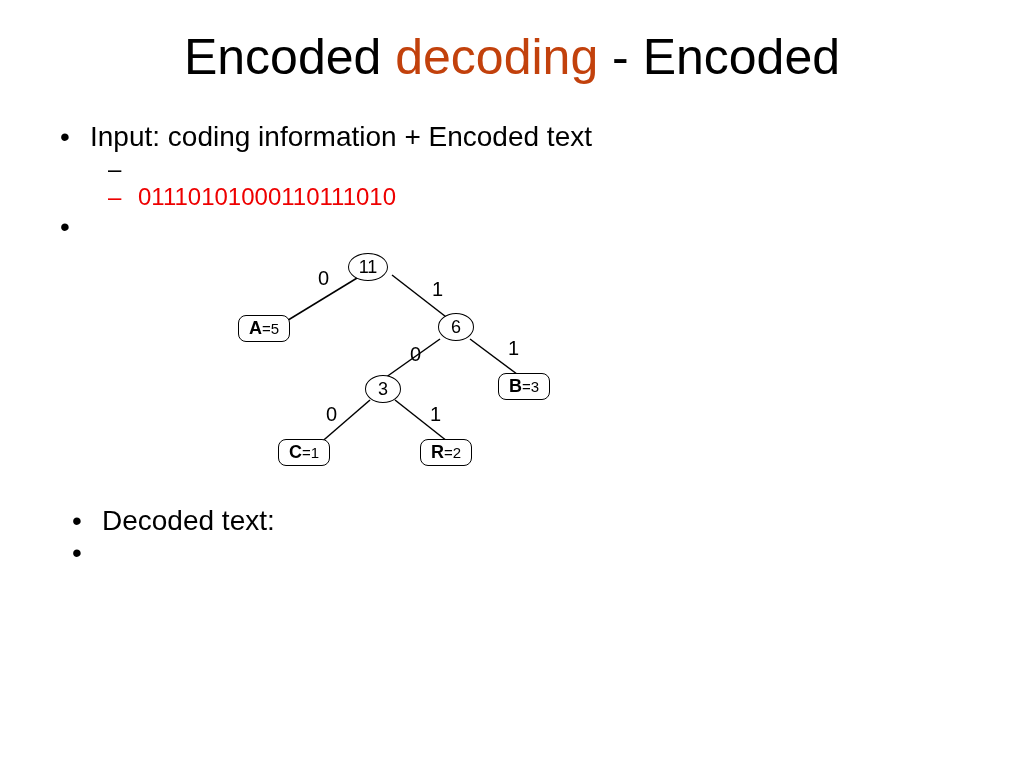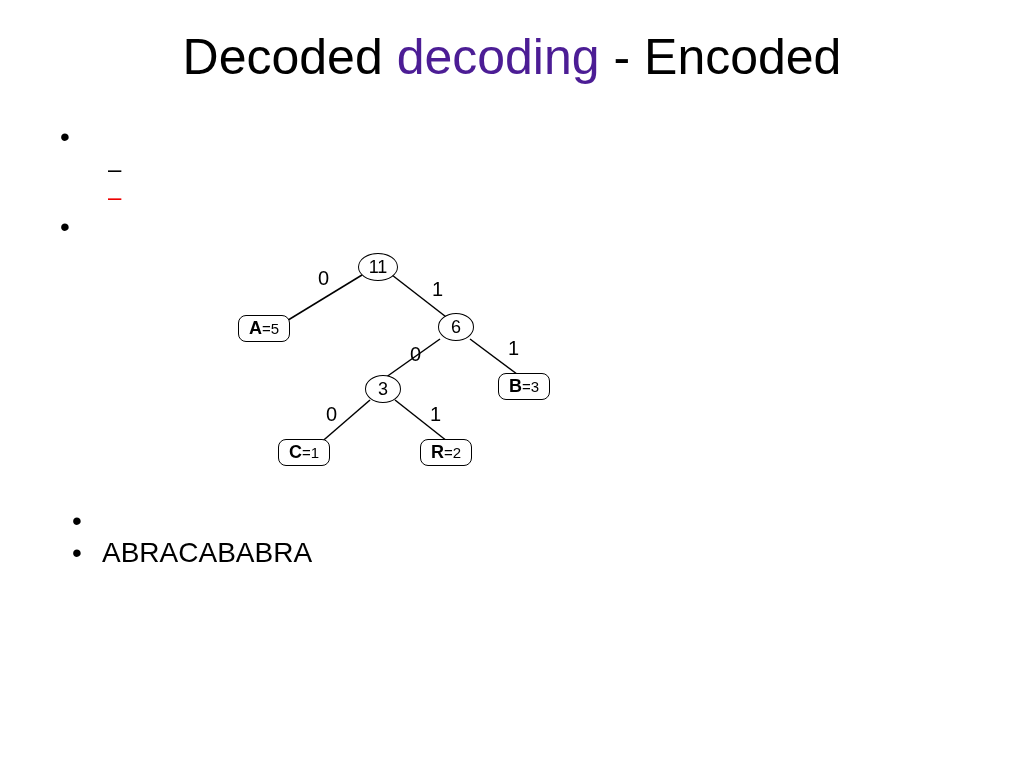--- a/index.html
+++ b/index.html
@@ -11,21 +11,21 @@
     position: relative;
     overflow: hidden;
   }
   .title {
     text-align: center;
     font-size: 50px;
     padding-top: 28px;
     color: #000;
     font-weight: normal;
   }
-  .title .red { color: #4c1d95; }
+  .title .red { color: #c2410c; }
   .content {
     padding: 35px 60px 0 60px;
     font-size: 28px;
     color: #000;
   }
   .content .b1 { margin-bottom: 2px; }
   .content .sub { font-size: 24px; margin-left: 48px; }
   .content .sub.red { color: #e00; }
   .bullet-row { display: flex; align-items: baseline; }
   .bullet-dot { width: 30px; display: inline-block; }
@@ -73,48 +73,50 @@
   .bottom-list {
     padding-left: 72px;
     font-size: 28px;
     color: #000;
   }
 </style>
 </head>
 <body>
 
 <h1 class="title">
-  <span>Decoded </span><span class="red">decoding</span><span> - Encoded</span>
+  <span>Encoded </span><span class="red">decoding</span><span> - Encoded</span>
 </h1>
 
 <div class="content">
   <div class="b1 bullet-row">
     <span class="bullet-dot">•</span>
+    <span>Input: coding information + Encoded text</span>
   </div>
   <div class="sub bullet-row">
     <span class="dash">–</span>
   </div>
   <div class="sub red bullet-row">
     <span class="dash">–</span>
+    <span>01110101000110111010</span>
   </div>
   <div class="b1 bullet-row">
     <span class="bullet-dot">•</span>
   </div>
 
   <div class="tree-area">
     <svg class="edges">
       <line x1="302" y1="30" x2="220" y2="80" stroke="#000" stroke-width="1.5"></line>
       <line x1="332" y1="30" x2="390" y2="75" stroke="#000" stroke-width="1.5"></line>
       <line x1="380" y1="94" x2="322" y2="135" stroke="#000" stroke-width="1.5"></line>
       <line x1="410" y1="94" x2="465" y2="135" stroke="#000" stroke-width="1.5"></line>
       <line x1="310" y1="155" x2="258" y2="200" stroke="#000" stroke-width="1.5"></line>
       <line x1="335" y1="155" x2="392" y2="200" stroke="#000" stroke-width="1.5"></line>
     </svg>
 
-    <div class="node-ellipse" style="left:298px; top:8px; width:40px; height:28px;text-align:right;">
+    <div class="node-ellipse" style="left:288px; top:8px; width:40px; height:28px;text-align:right;">
       <span>11</span>
     </div>
     <div class="node-ellipse" style="left:378px; top:68px; width:36px; height:28px;">
       <span>6</span>
     </div>
     <div class="node-ellipse" style="left:305px; top:130px; width:36px; height:28px;">
       <span>3</span>
     </div>
 
     <div class="node-rect" style="left:178px; top:70px;">
@@ -139,18 +141,18 @@
     <div class="edge-label" style="left:350px; top:98px;">0</div>
     <div class="edge-label" style="left:448px; top:92px;">1</div>
     <div class="edge-label" style="left:266px; top:158px;">0</div>
     <div class="edge-label" style="left:370px; top:158px;">1</div>
   </div>
 </div>
 
 <div class="bottom-list">
   <div class="bullet-row">
     <span class="bullet-dot">•</span>
+    <span>Decoded text:</span>
   </div>
   <div class="bullet-row">
     <span class="bullet-dot">•</span>
-    <span>ABRACABABRA</span>
   </div>
 </div>
 
 </body></html>

